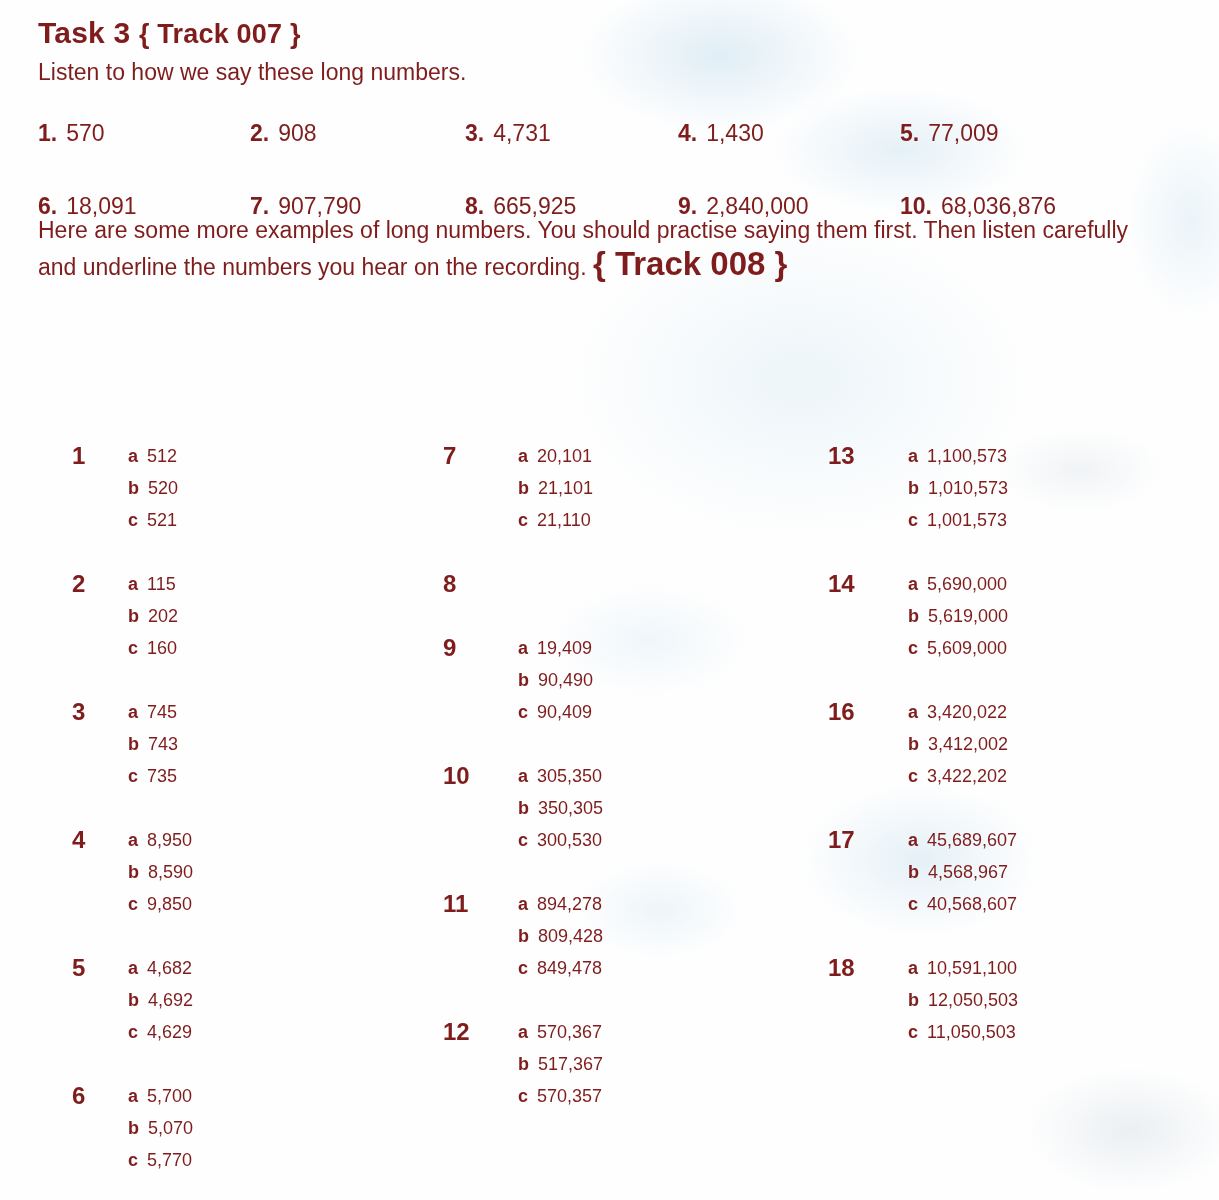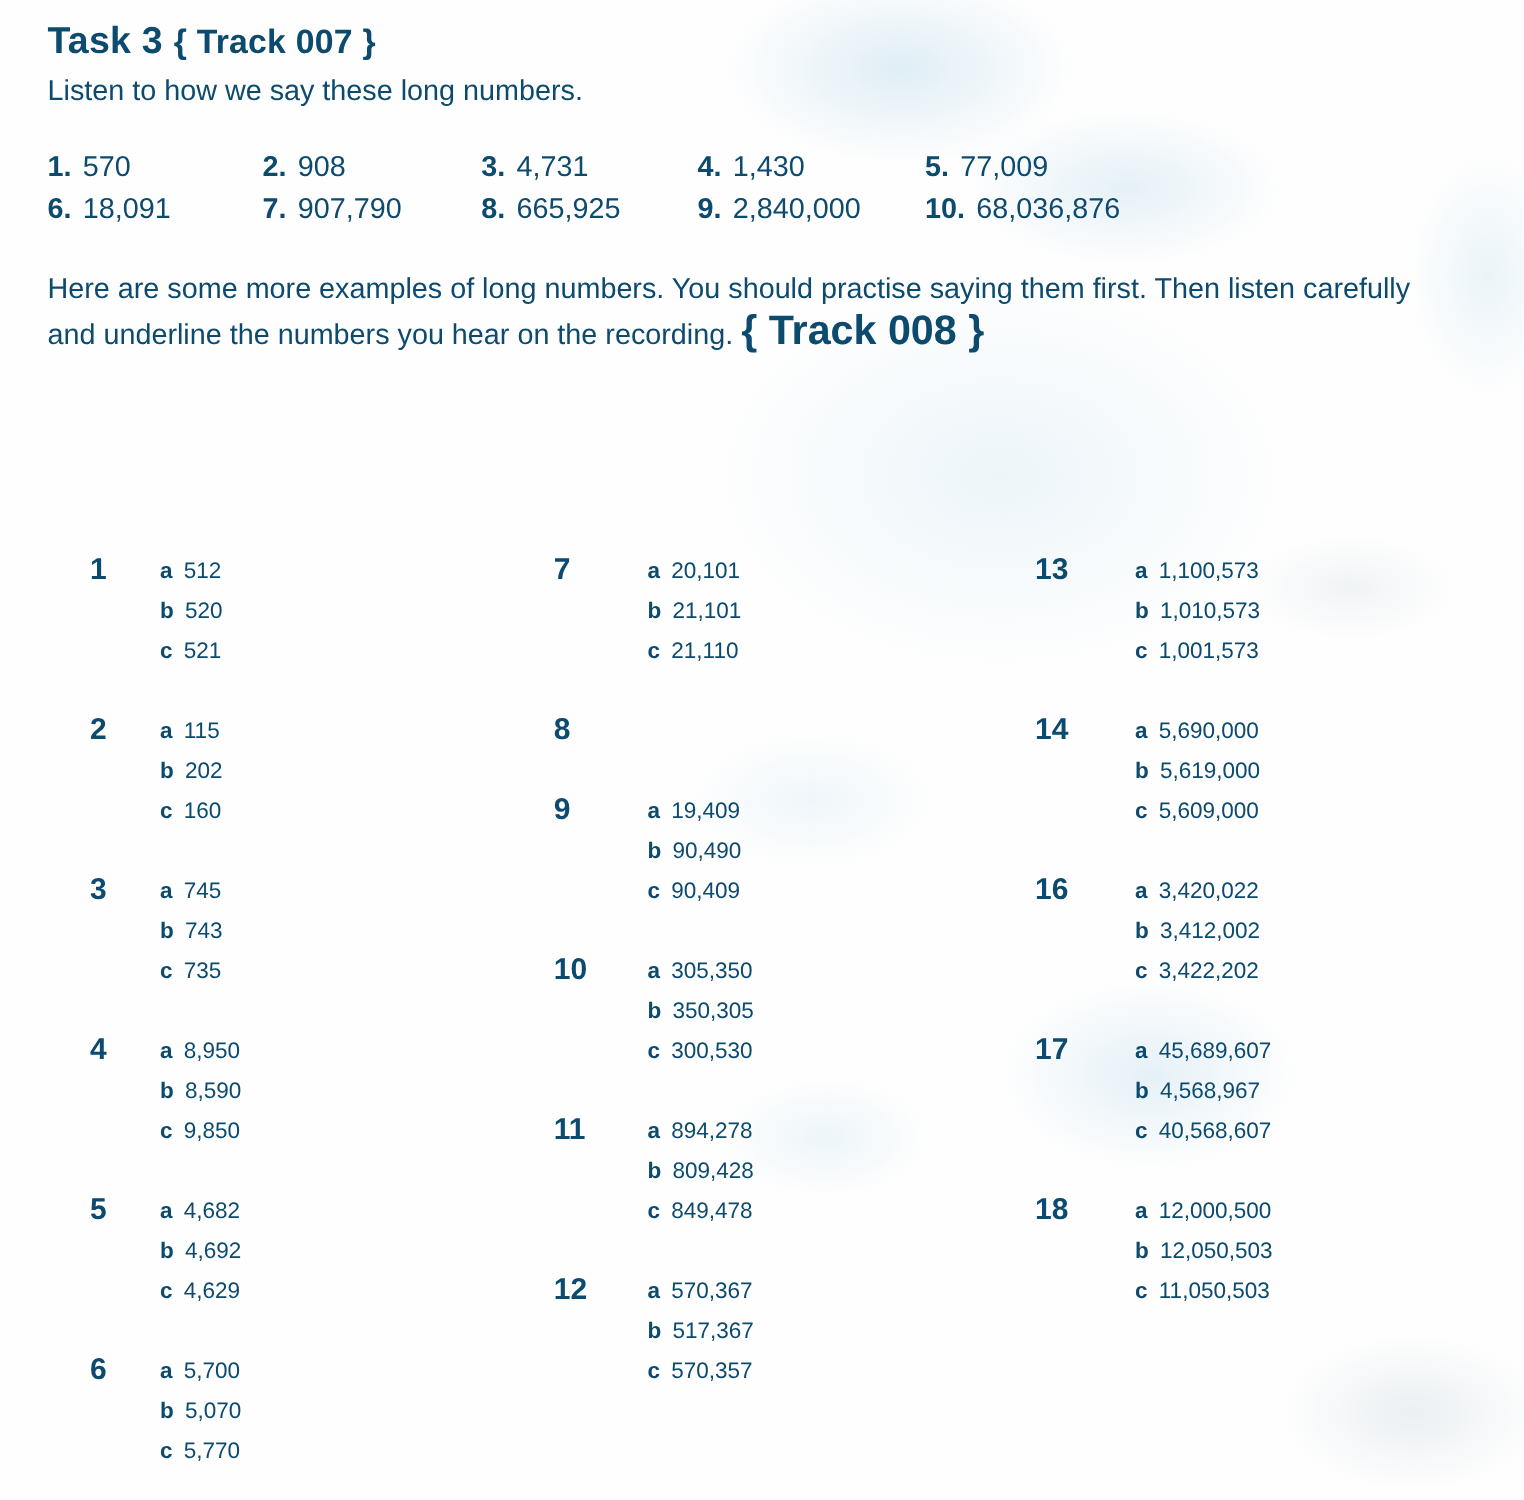--- a/index.html
+++ b/index.html
@@ -1,21 +1,21 @@
 <!DOCTYPE html>
 <html><head>
 <meta charset="utf-8">
 <style>
   html,body{margin:0;padding:0;}
   body{width:1219px;height:1200px;overflow:hidden;background:#ffffff;}
   .page{
     position:relative;width:1219px;height:1200px;
     background:#fefefe;
     font-family:"Liberation Sans", sans-serif;
-    color:#0c4a6e;
+    color:#7f1d1d;
   }
   
   .artifacts{
     position:absolute;inset:0;pointer-events:none;
     background:
       radial-gradient(ellipse 200px 110px at 720px 55px,  rgba(198,224,238,.55) 0%, rgba(198,224,238,0) 70%),
       radial-gradient(ellipse 180px 90px  at 900px 150px, rgba(198,224,238,.45) 0%, rgba(198,224,238,0) 70%),
       radial-gradient(ellipse 320px 220px at 800px 380px, rgba(205,229,240,.35) 0%, rgba(205,229,240,0) 72%),
       radial-gradient(ellipse 140px 80px  at 650px 640px, rgba(205,229,240,.30) 0%, rgba(205,229,240,0) 70%),
       radial-gradient(ellipse 170px 110px at 920px 860px, rgba(198,224,238,.45) 0%, rgba(198,224,238,0) 70%),
@@ -25,21 +25,21 @@
       radial-gradient(ellipse 120px 60px  at 1080px 470px,rgba(200,212,220,.25) 0%, rgba(200,212,220,0) 70%);
   }
   .header{position:absolute;left:38px;top:16px;}
   .title{font-size:30px;font-weight:bold;letter-spacing:.2px;white-space:nowrap;}
   .title .track{font-size:27px;}
   .subtitle{font-size:23px;margin-top:9px;}
 
   .examples{
     position:absolute;left:38px;top:117px;
     display:grid;grid-template-columns:172px 175px 173px 182px auto;
-    font-size:23px;line-height:33px;white-space:nowrap;
+    font-size:23px;line-height:33px;white-space:nowrap;gap:40px;
   }
   .examples .num{font-weight:bold;margin-right:9px;}
 
   .instructions{position:absolute;left:38px;top:213px;font-size:23px;line-height:34px;width:1170px;}
   .instructions .track{font-weight:bold;font-size:33px;}
 
   .questions{position:absolute;left:0;top:440px;width:1219px;}
   .qcol{position:absolute;top:0;}
   .qcol1{left:72px;}  .qcol2{left:443px;}  .qcol3{left:828px;}
   .qitem{display:flex;margin-bottom:32px;}
@@ -205,21 +205,21 @@
           <div class="qnum">17</div>
           <div>
         <div class="opt"><span class="letter">a</span><span>45,689,607</span></div>
         <div class="opt"><span class="letter">b</span><span>4,568,967</span></div>
         <div class="opt"><span class="letter">c</span><span>40,568,607</span></div>
       </div>
         </div>
       <div class="qitem">
           <div class="qnum">18</div>
           <div>
-        <div class="opt"><span class="letter">a</span><span>12,000,500</span></div>
+        <div class="opt"><span class="letter">a</span><span>10,591,100</span></div>
         <div class="opt"><span class="letter">b</span><span>12,050,503</span></div>
         <div class="opt"><span class="letter">c</span><span>11,050,503</span></div>
       </div>
         </div>
     </div>
 
   </div>
 </div>
 
 </body></html>

